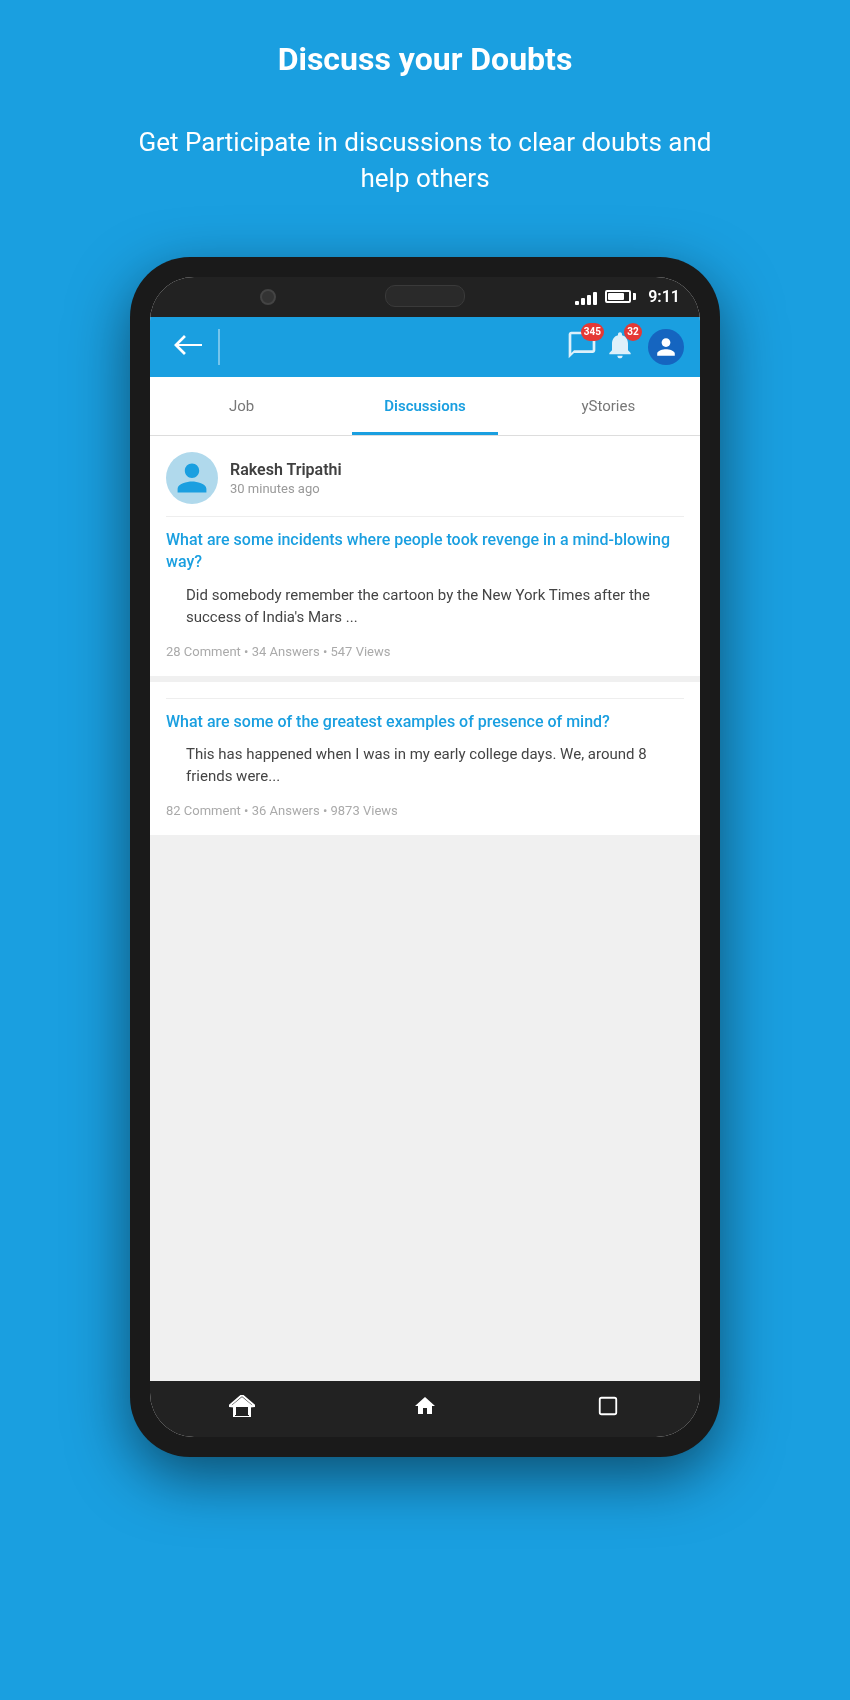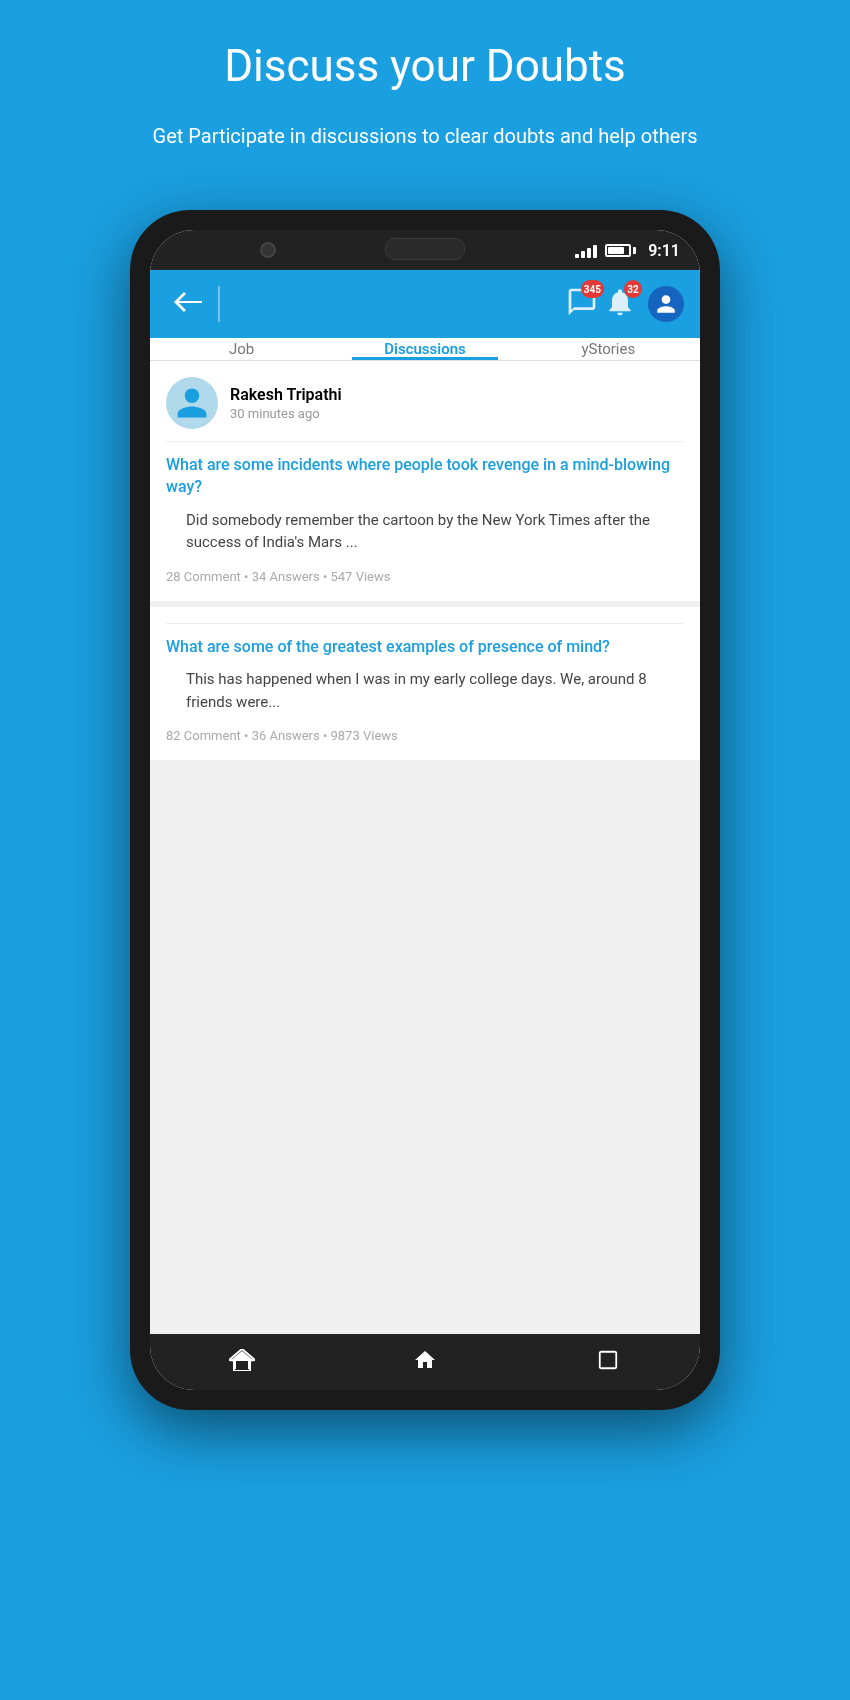--- a/index.html
+++ b/index.html
@@ -9,33 +9,33 @@
       background-color: #1a9fe0;
       font-family: 'Roboto', Arial, sans-serif;
       display: flex;
       flex-direction: column;
       align-items: center;
       overflow: hidden;
     }
 
     .page-title {
       color: #ffffff;
-      font-size: 44px;
-      font-weight: 400;
+      font-size: 32px;
+      font-weight: 700;
       margin-top: 40px;
       text-align: center;
       padding: 0 60px;
     }
 
     .page-subtitle {
       color: #ffffff;
-      font-size: 20px;
+      font-size: 26px;
       font-weight: 400;
-      margin-top: 30px;
-      text-align: right;
+      margin-top: 46px;
+      text-align: center;
       padding: 0 120px;
       line-height: 1.4;
     }
 
     
     .phone-wrapper {
       margin-top: 60px;
       position: relative;
       width: 590px;
       height: 1200px;
@@ -145,21 +145,21 @@
     .status-time {
       color: white;
       font-size: 16px;
       font-weight: 600;
       margin-left: 4px;
     }
 
     
     .app-header {
       background: #1a9fe0;
-      height: 68px;
+      height: 60px;
       display: flex;
       align-items: center;
       padding: 4px 16px;
       flex-shrink: 0;
       position: relative;
     }
 
     .back-btn {
       color: white;
       font-size: 24px;
@@ -226,21 +226,21 @@
     .tabs-row {
       background: white;
       display: flex;
       flex-shrink: 0;
       border-bottom: 1px solid #ddd;
     }
 
     .tab-item {
       flex: 1;
       text-align: center;
-      padding: 2px 8px;
+      padding: 20px 8px;
       font-size: 15px;
       color: #777;
       cursor: pointer;
       position: relative;
     }
 
     .tab-item.active {
       color: #1a9fe0;
       font-weight: 600;
     }
@@ -290,21 +290,21 @@
     }
 
     .user-info {
       display: flex;
       flex-direction: column;
     }
 
     .user-name {
       font-size: 16px;
       font-weight: 600;
-      color: #000000;
+      color: #404040;
     }
 
     .post-time {
       font-size: 13px;
       color: #999;
       margin-top: 2px;
     }
 
     .card-divider {
       border: none;

